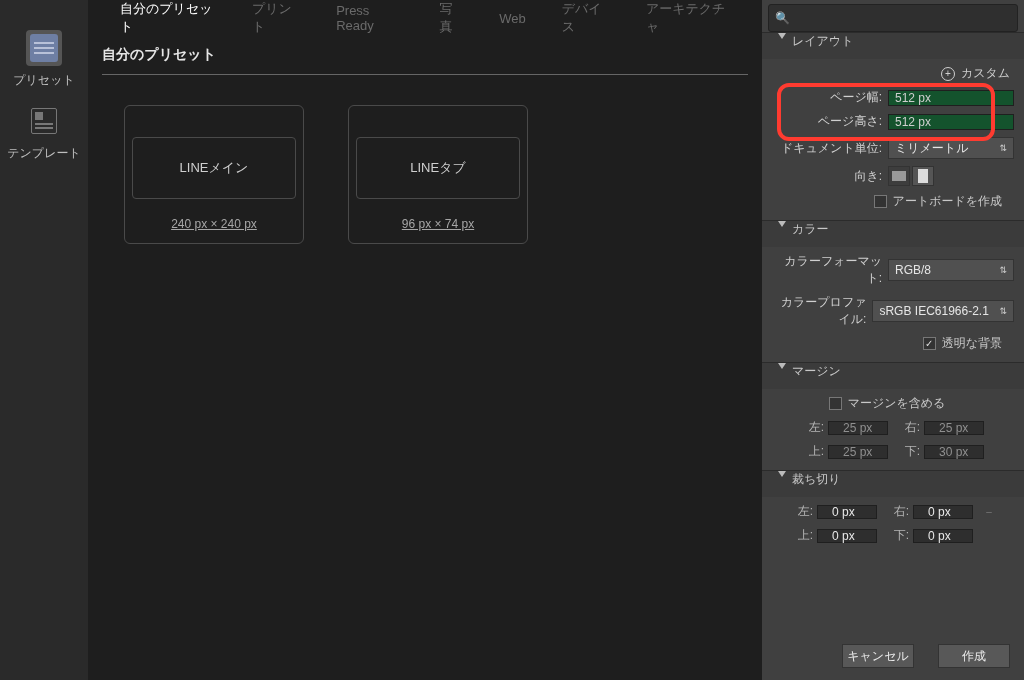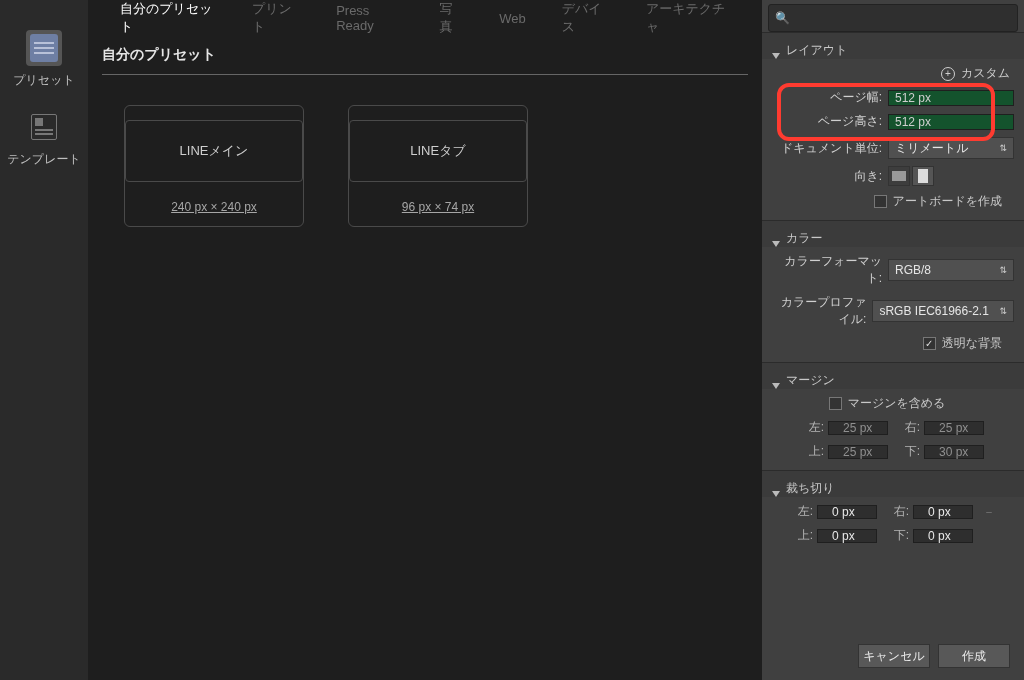--- a/index.html
+++ b/index.html
@@ -5,48 +5,48 @@
   * { box-sizing: border-box; margin: 0; padding: 0; font-family: -apple-system, "Hiragino Sans", Meiryo, sans-serif; }
   body { width: 1024px; height: 680px; background: #2a2a2a; color: #c8c8c8; font-size: 12px; overflow: hidden; }
   .window { width: 1024px; height: 680px; background: #2a2a2a; display: flex; flex-direction: column; }
   .titlebar { height: 28px; background: #1a1a1a; display: flex; align-items: center; position: relative; }
   .traffic { position: absolute; left: 8px; display: flex; gap: 8px; }
   .tl { width: 12px; height: 12px; border-radius: 50%; }
   .tl.red { background:#ff5f57; } .tl.yel { background:#febc2e; } .tl.grn { background:#28c840; }
   .winTitle { margin: 0 auto; font-size: 13px; color: #ddd; }
   .body { flex: 1; display: flex; min-height: 0; }
   
-  .rail { width: 88px; background: #2a2a2a; padding-top: 30px; display: flex; flex-direction: column; align-items: center; gap: 20px; }
+  .rail { width: 88px; background: #2a2a2a; padding-top: 30px; display: flex; flex-direction: column; align-items: center; gap: 14px; }
   .railItem { display:flex; flex-direction:column; align-items:center; gap:6px; color:#bfbfbf; cursor:pointer; }
   .railIcon { width:36px; height:36px; border-radius:4px; display:flex; align-items:center; justify-content:center; }
   .railIcon.sel { background:#555; }
   .preIcon{ width:28px; height:28px; background:#6e7fa4; border-radius:3px; display:flex; flex-direction:column; justify-content:center; gap:3px; padding:5px 4px;}
   .preIcon span{height:2px;background:#b8c1d8;}
   .tplIcon{ width:26px; height:26px; border:1.5px solid #777; border-radius:2px; position:relative;}
   .tplIcon::before{content:'';position:absolute;left:3px;top:3px;width:8px;height:8px;background:#777;}
   .tplIcon::after{content:'';position:absolute;left:3px;top:14px;right:3px;height:2px;background:#777;box-shadow:0 4px 0 #777;}
   .railLbl { font-size: 12px; }
   
   .center { flex:1; background:#1e1e1e; display:flex; flex-direction:column; padding:0 14px 14px 14px; overflow:hidden;}
   .tabs { height:36px; display:flex; align-items:center; gap:0; }
   .tab { padding:8px 18px; color:#6a6a6a; cursor:pointer; font-size:13px; }
   .tab.active { color:#fff; }
   .secHead { display:flex; align-items:center; margin-top:10px; }
   .secTitle { font-size:14px; font-weight:600; color:#e6e6e6; padding-bottom:8px; }
   .hr { height:1px; background:#666; margin-top:2px; }
   .cards { display:flex; gap:44px; padding:30px 22px; }
   .card { width:180px; border:1.5px solid #4a4a4a; border-radius:6px; display:flex; flex-direction:column; align-items:center; padding:12px; cursor:pointer;}
-  .thumb { width:178px; height:62px; border:1.5px solid #4a4a4a; border-radius:4px; display:flex; align-items:center; justify-content:center; color:#cfcfcf; font-size:13px; margin-top:2px;}
+  .thumb { width:164px; height:62px; border:1.5px solid #4a4a4a; border-radius:4px; display:flex; align-items:center; justify-content:center; color:#cfcfcf; font-size:13px; margin-top:19px;}
   .dim { font-size:12px; color:#a6a6a6; margin-top:18px;text-decoration:underline;}
   
   .right { width:262px; background:#404040; display:flex; flex-direction:column; font-size:12px;}
   .search { height:28px; margin:4px 6px 0 6px; background:#2f2f2f; border:1px solid #222; border-radius:3px; display:flex; align-items:center; padding:0 6px;}
   .searchIco { color:#888; font-size:12px;}
   .panelSec { border-top:1px solid #2b2b2b; }
-  .panelHead { height:26px; display:flex; align-items:flex-end; padding:0 10px; background:#3b3b3b; cursor:pointer;}
+  .panelHead { height:26px; display:flex; align-items:flex-start; padding:0 16px; background:#3b3b3b; cursor:pointer;}
   .tri { display:inline-block; width:0;height:0;border-left:4px solid transparent;border-right:4px solid transparent;border-top:6px solid #bbb; margin-right:6px;}
   .panelBody { padding:6px 10px 10px 10px; display:flex; flex-direction:column; gap:7px;}
   .addCustom { display:flex; align-items:center; justify-content:flex-end; gap:6px; color:#cfcfcf; padding-right:4px; }
   .addIco { width:14px;height:14px;border:1.2px solid #cfcfcf;border-radius:50%;display:flex;align-items:center;justify-content:center;font-size:10px;line-height:1;}
   .row { display:flex; align-items:center; gap:6px; }
   .rowLbl { width:110px; text-align:right; color:#d0d0d0; }
   .val { flex:1; height:16px; background:#14532d; border:1px solid #1f1f1f; padding:0 6px; display:flex; align-items:center; color:#cfcfcf;}
   .select { flex:1; height:22px; background:#505050; border:1px solid #333; padding:0 6px; display:flex; align-items:center; justify-content:space-between; color:#e6e6e6; cursor:pointer;}
   .select.sm{ width:72px; flex:0 0 72px;}
   .selArr{ font-size:9px; color:#ccc;}
@@ -54,21 +54,21 @@
   .ob { width:22px; height:20px; background:#555; border:1px solid #333; display:flex; align-items:center; justify-content:center; cursor:pointer;}
   .orient .ob:first-child{background:#3d3d3d;}
   .chkRow { display:flex; align-items:center; justify-content:flex-end; gap:6px; padding-right:12px;}
   .chk { width:13px; height:13px; border:1px solid #777; background:#333; display:flex; align-items:center; justify-content:center; font-size:10px; color:#ddd;}
   .dimRow { display:flex; align-items:center; gap:10px; }
   .dimCell { display:flex; align-items:center; gap:4px;}
   .dimCell .lbl{ width:22px; text-align:right; color:#b5b5b5;}
   .dimCell .ibox{ width:60px; height:14px; background:#2e2e2e; border:1px solid #1f1f1f; padding:0 14px; display:flex; align-items:center; color:#8f8f8f;}
   .dimCell .ibox.on{ color:#e8e8e8;}
   .link { width:12px; display:flex; flex-direction:column; align-items:center; color:#888; font-size:11px;}
-  .footer { margin-top:auto; padding:12px 14px; display:flex; justify-content:flex-end; gap:8px;}
+  .footer { margin-top:auto; padding:12px 14px; display:flex; justify-content:flex-end; gap:24px;}
   .btn { min-width:72px; height:24px; background:#585858; border:1px solid #333; color:#eaeaea; display:flex; align-items:center; justify-content:center; cursor:pointer; font-size:12px;}
   .hl { position:absolute; border:4px solid #ff3b30; border-radius:12px; pointer-events:none;}
 </style>
 </head>
 <body>
 
 <div class="window">
   <div class="body">
 
     <div class="rail">

